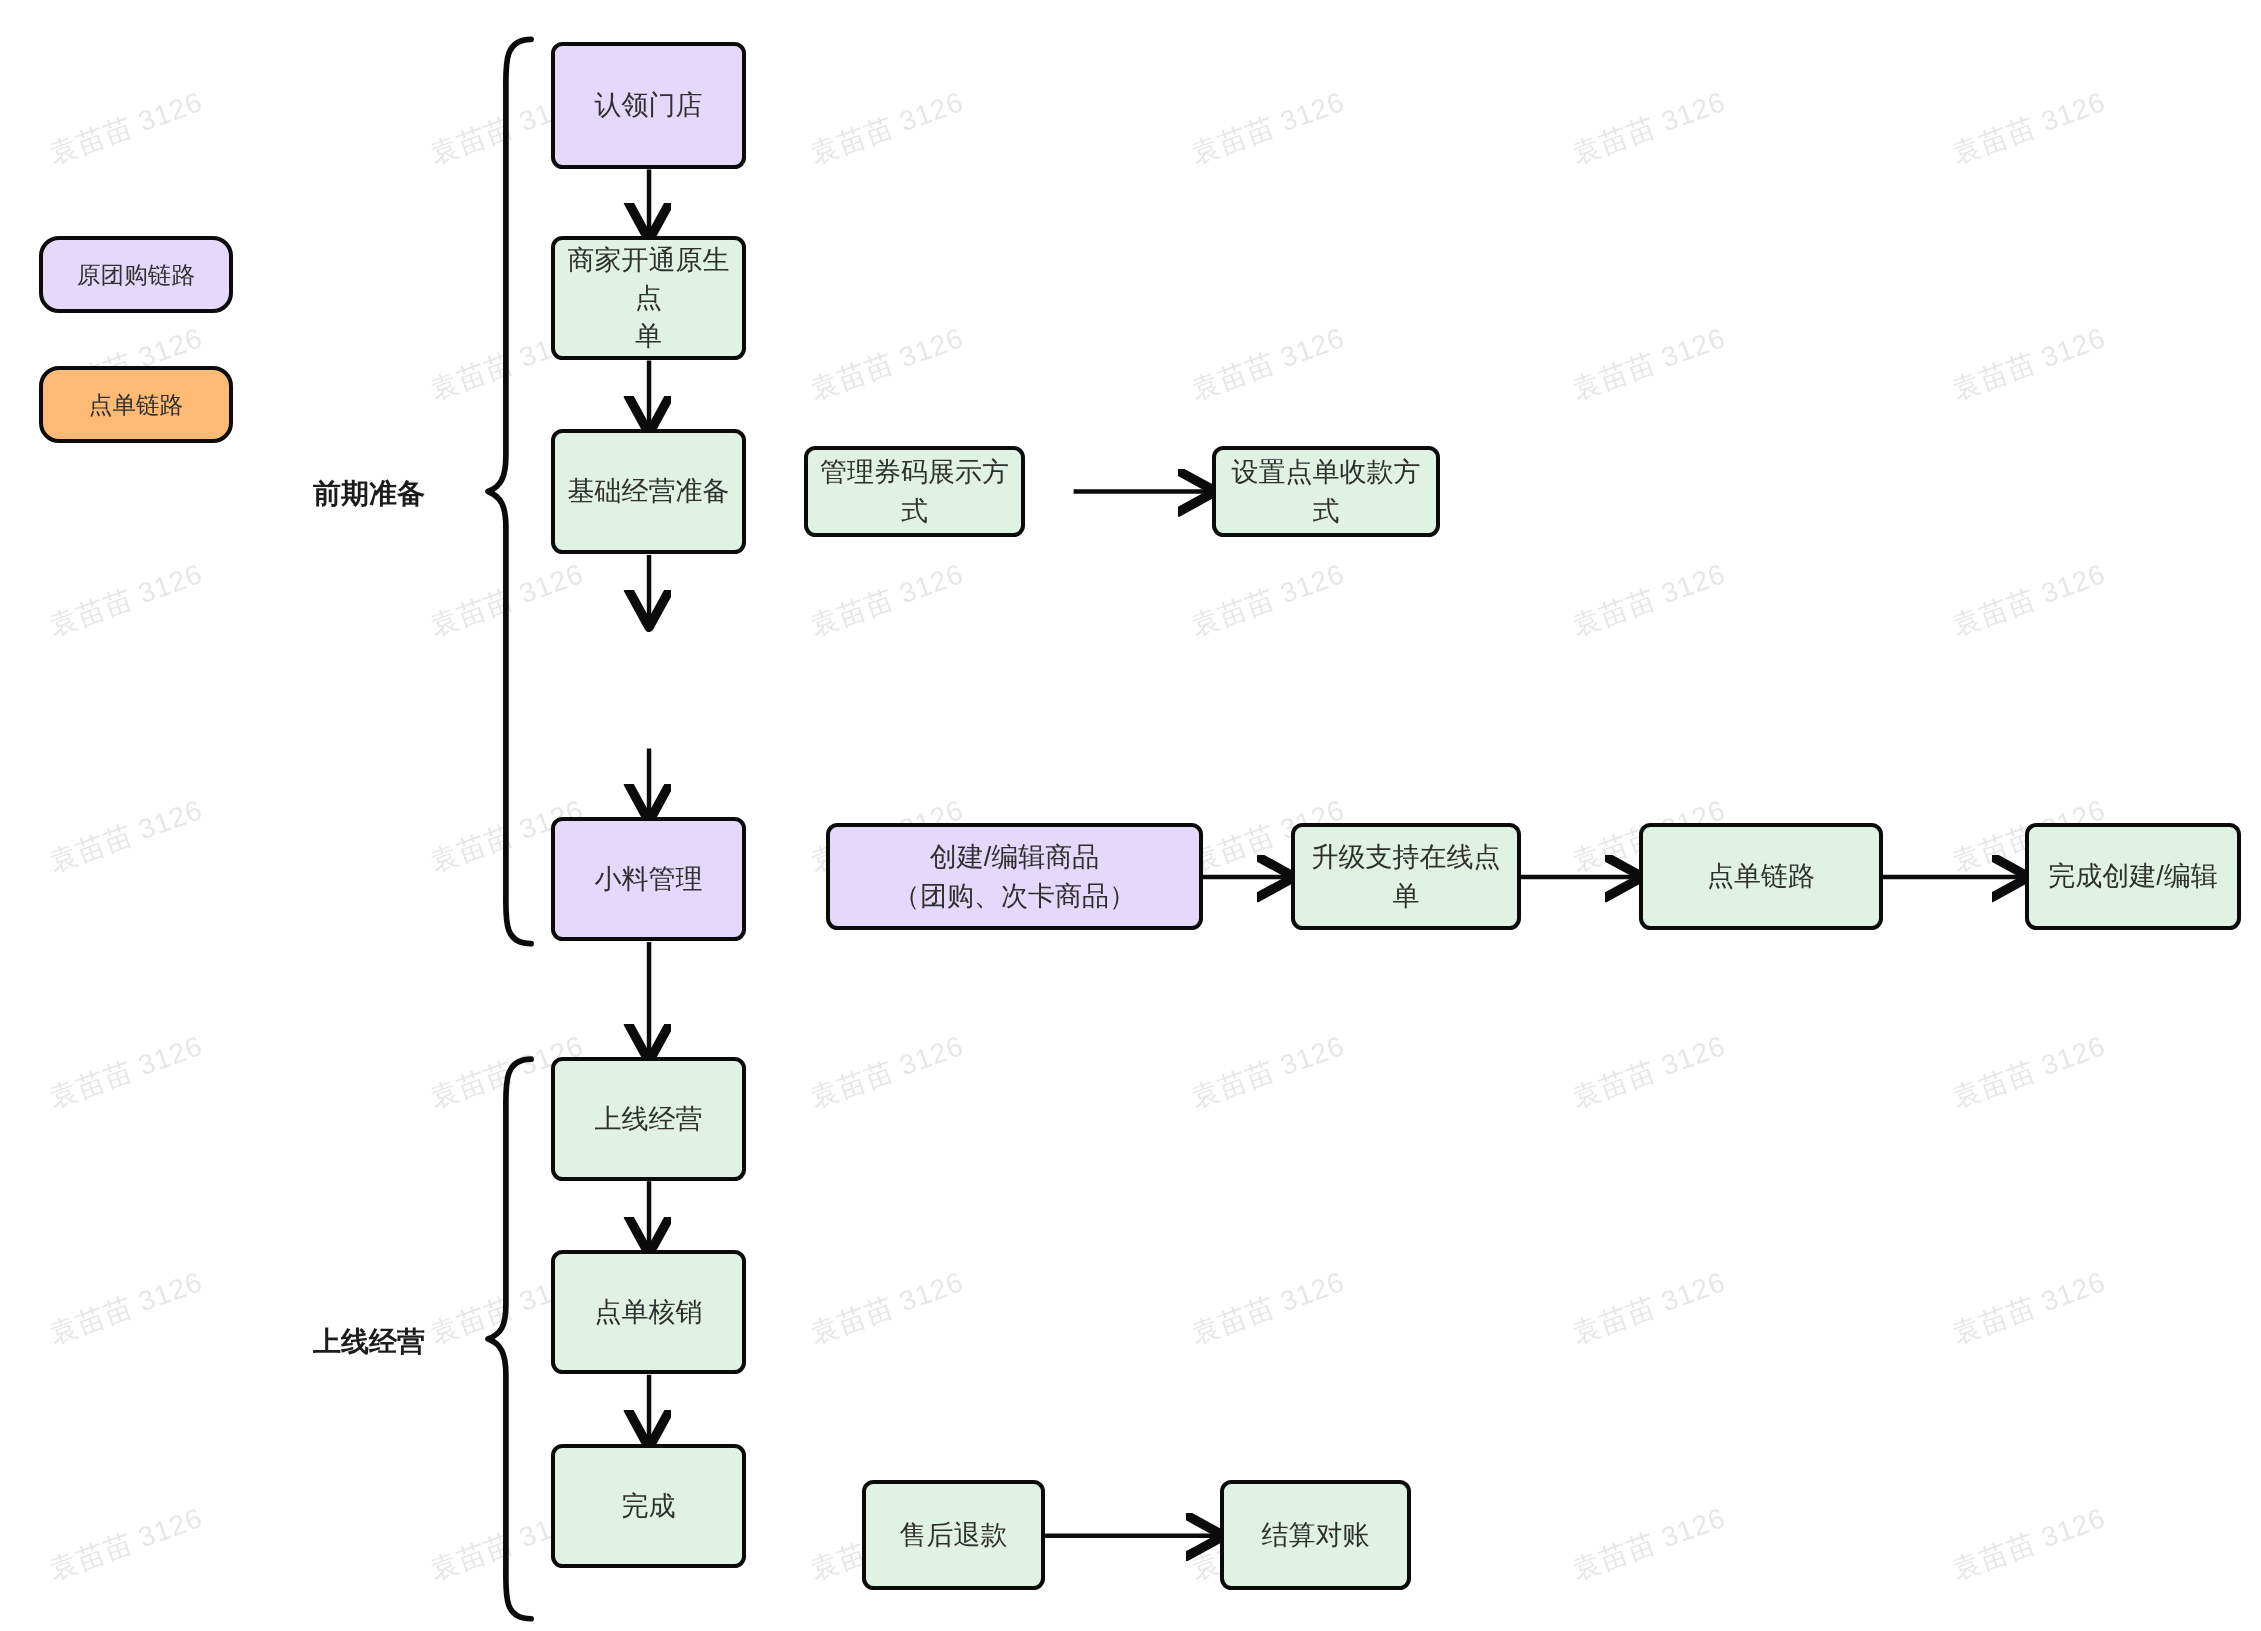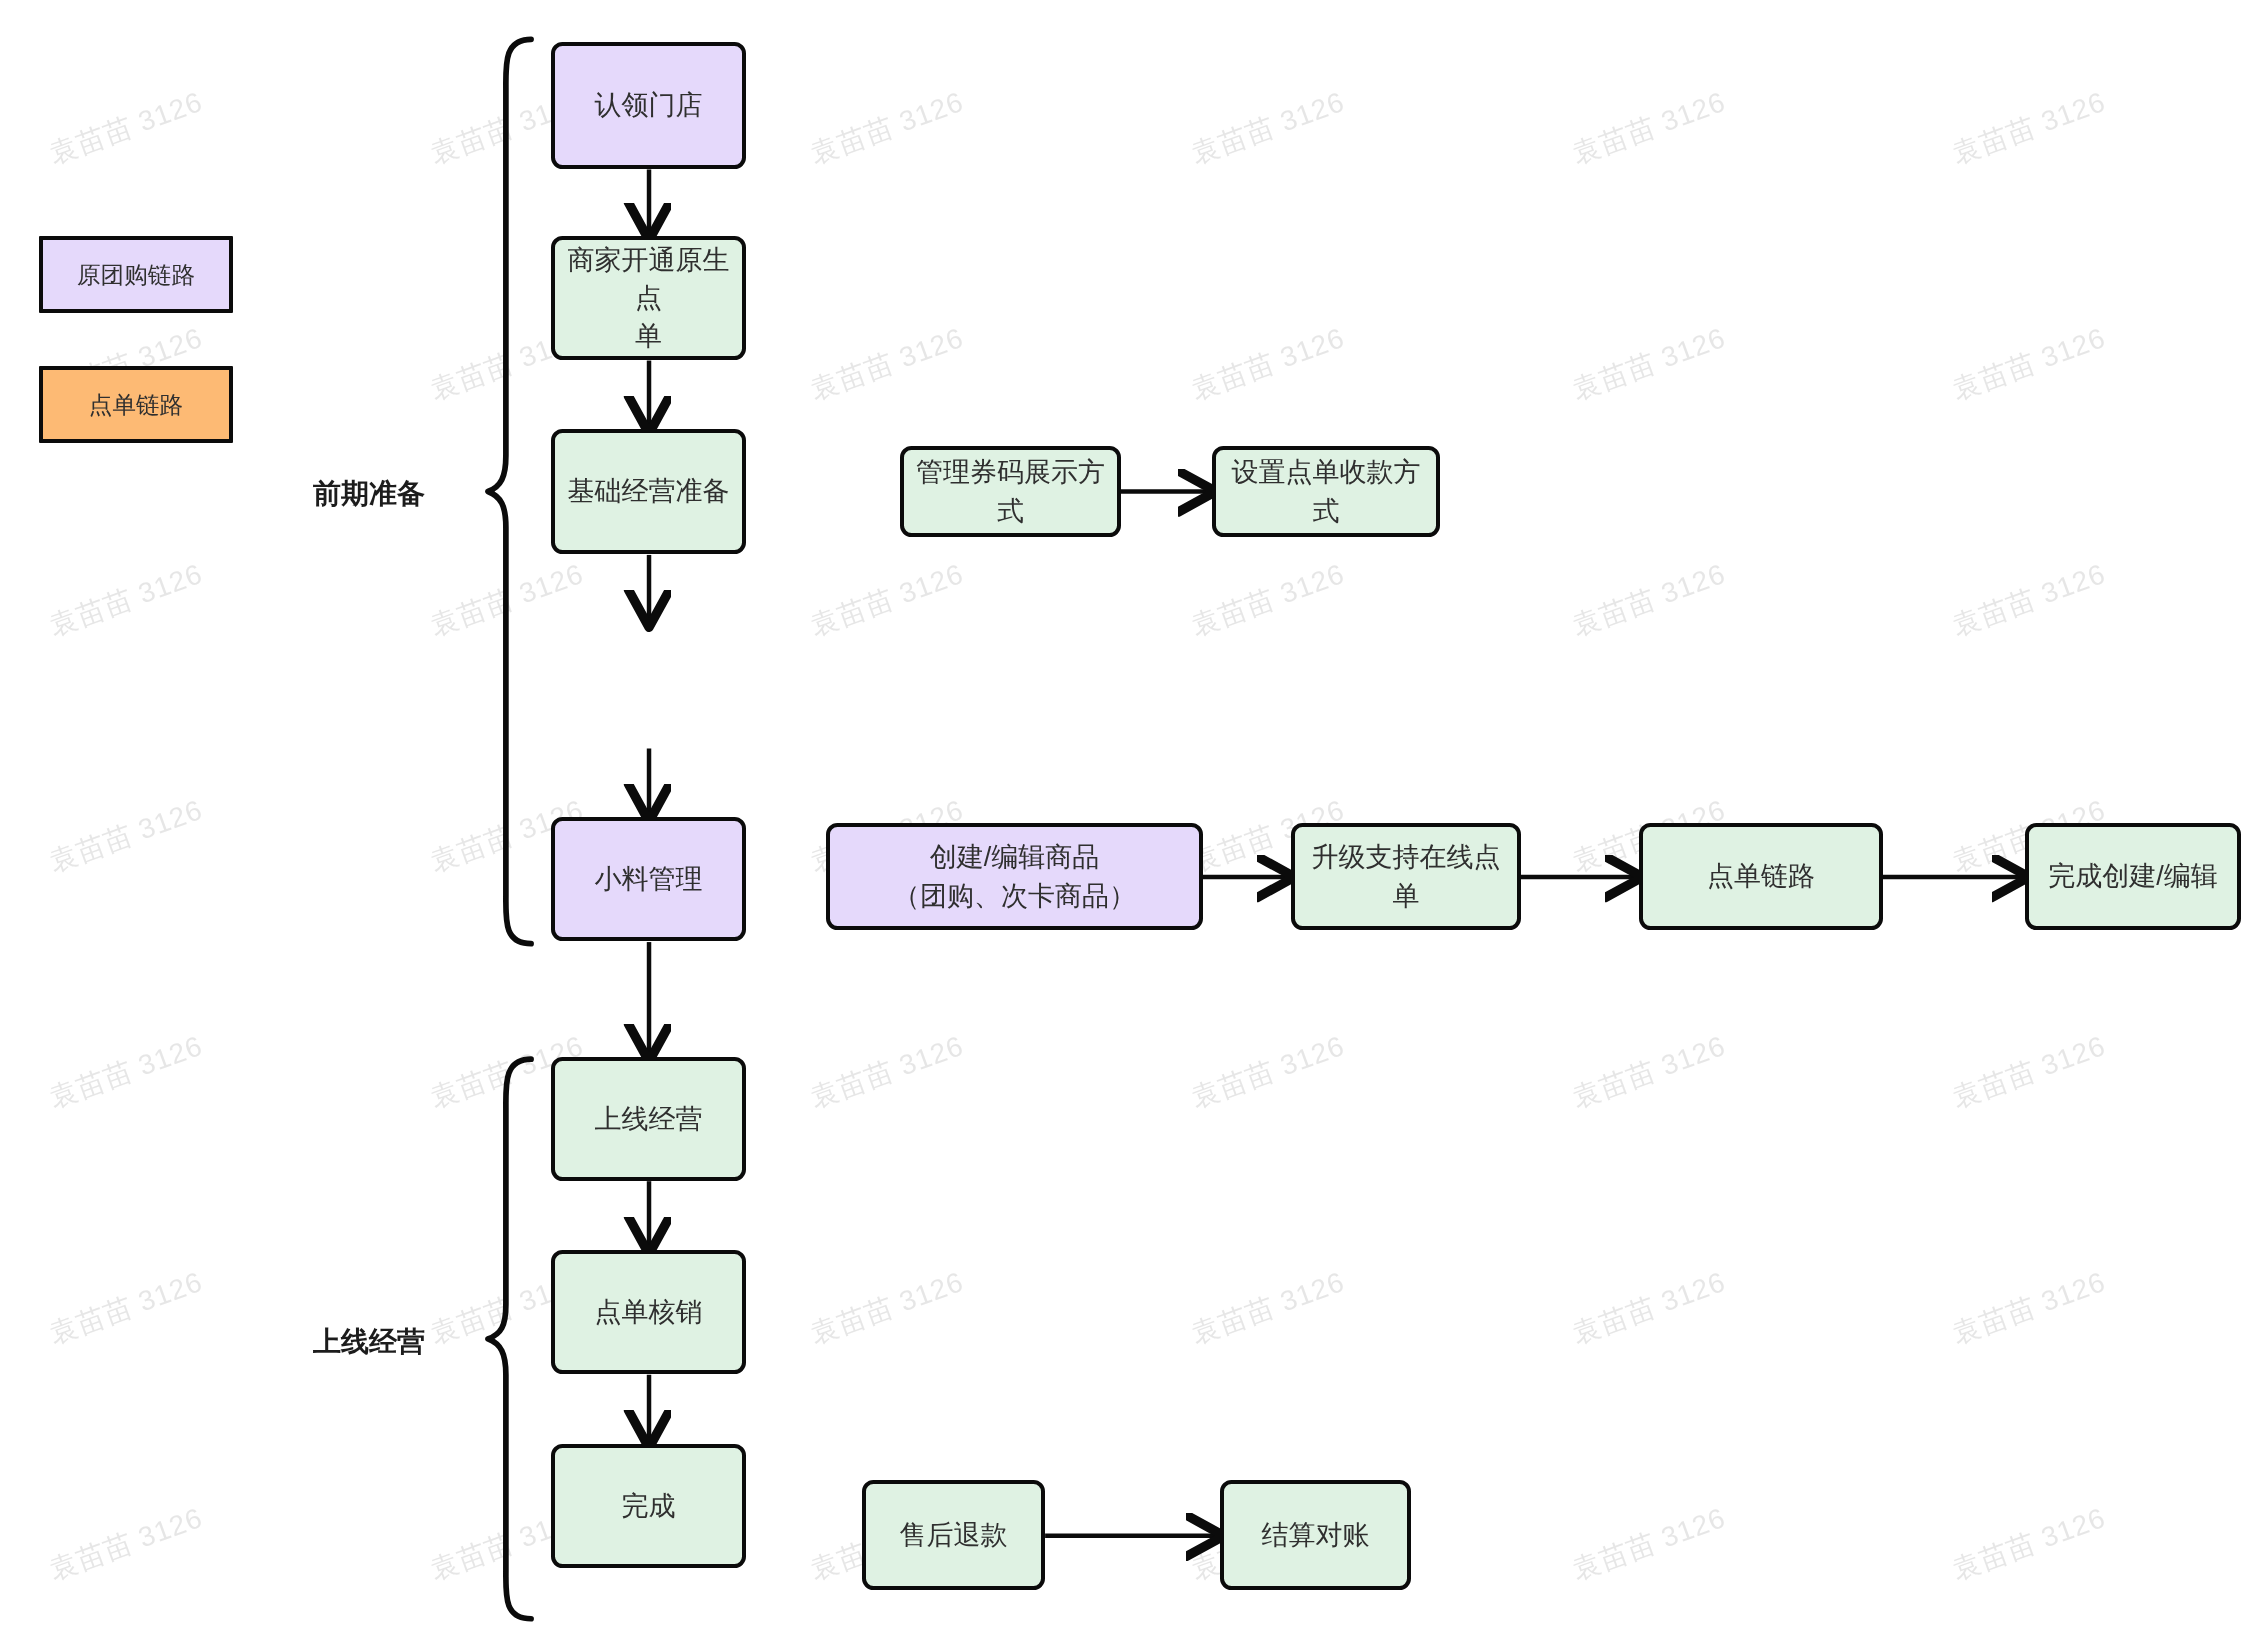--- a/index.html
+++ b/index.html
@@ -51,21 +51,21 @@
     white-space: pre-line;
   }
   .node.purple { background: #E5D9FB; }
   .node.green  { background: #DFF2E3; }
 
   
   .legend-box {
     position: absolute;
     box-sizing: border-box;
     border: 4.1px solid #0B0B0B;
-    border-radius: 1px;
+    border-radius: 20px;
     display: flex;
     align-items: center;
     justify-content: center;
     color: #2F2F2F;
     font-size: 23.6px;
     z-index: 10;
   }
   .legend-box.purple { background: #E5D9FB; }
   .legend-box.green  { background: #fdba74; }
 
@@ -217,21 +217,21 @@
   </div>
 
   <div class="node green" style="left:551px; top:1250px; width:195px; height:124px;">
     <span>点单核销</span>
   </div>
 
   <div class="node green" style="left:551px; top:1444px; width:195px; height:124px;">
     <span>完成</span>
   </div>
 
-  <div class="node green" style="left:900px; top:446px; width:221px; height:91px;">
+  <div class="node green" style="left:804px; top:446px; width:221px; height:91px;">
     <span>管理券码展示方式</span>
   </div>
 
   <div class="node green" style="left:1212px; top:446px; width:228px; height:91px;">
     <span>设置点单收款方式</span>
   </div>
 
   <div class="node purple" style="left:826px; top:823px; width:377px; height:107px;">
     <span>创建/编辑商品
 （团购、次卡商品）</span>

